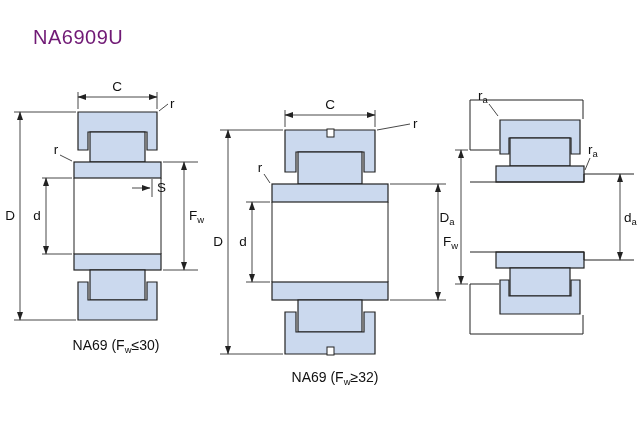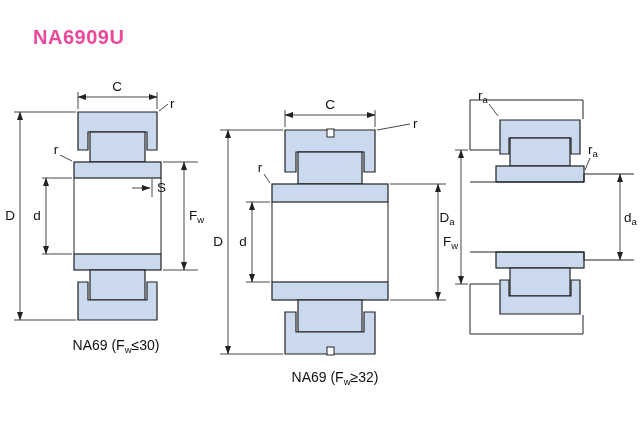--- a/index.html
+++ b/index.html
@@ -1,18 +1,18 @@
 <!DOCTYPE html>
 <html><head>
 <meta charset="utf-8">
 <style>
   html,body{margin:0;padding:0;background:#fff;}
   .stage{position:relative;width:640px;height:440px;background:#ffffff;overflow:hidden;
          font-family:"Liberation Sans",sans-serif;}
-  .title{position:absolute;left:33px;top:26px;font-size:20px;letter-spacing:.5px;color:#ec4899;font-weight:bold;}
+  .title{position:absolute;left:33px;top:26px;font-size:20px;letter-spacing:.5px;color:#701a75;}
   svg{position:absolute;left:0;top:0;}
   svg text{font-family:"Liberation Sans",sans-serif;font-size:13.5px;fill:#111;}
   svg text.cap{font-size:14px;}
   tspan.sub{font-size:9.5px;}
   .part{stroke:#222;stroke-width:1.2;}
   .notch{stroke:#222;stroke-width:1;fill:#ffffff;}
   .ln{stroke:#222;stroke-width:1;fill:none;}
   .dim{stroke:#333;stroke-width:0.9;fill:none;}
 </style>
 </head>

